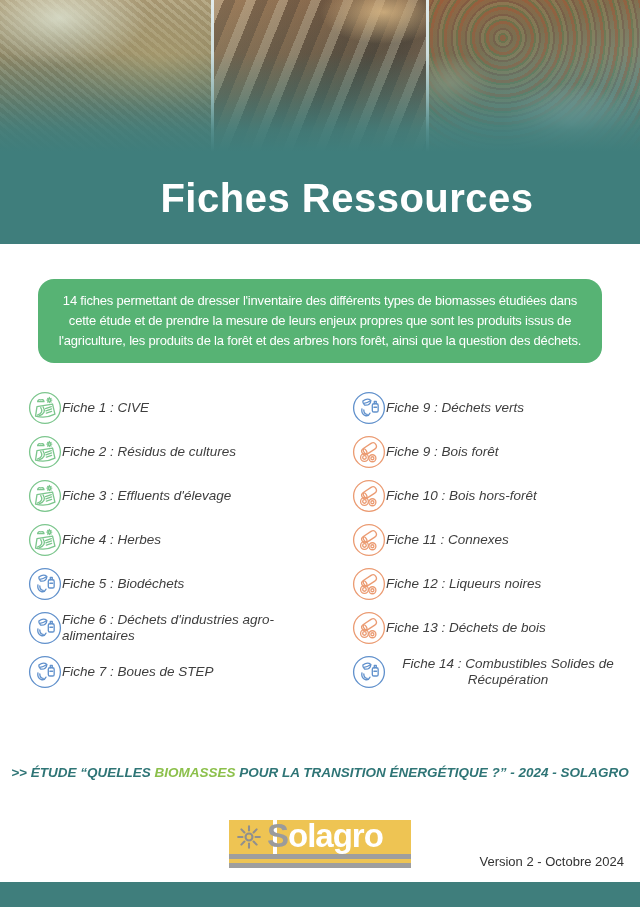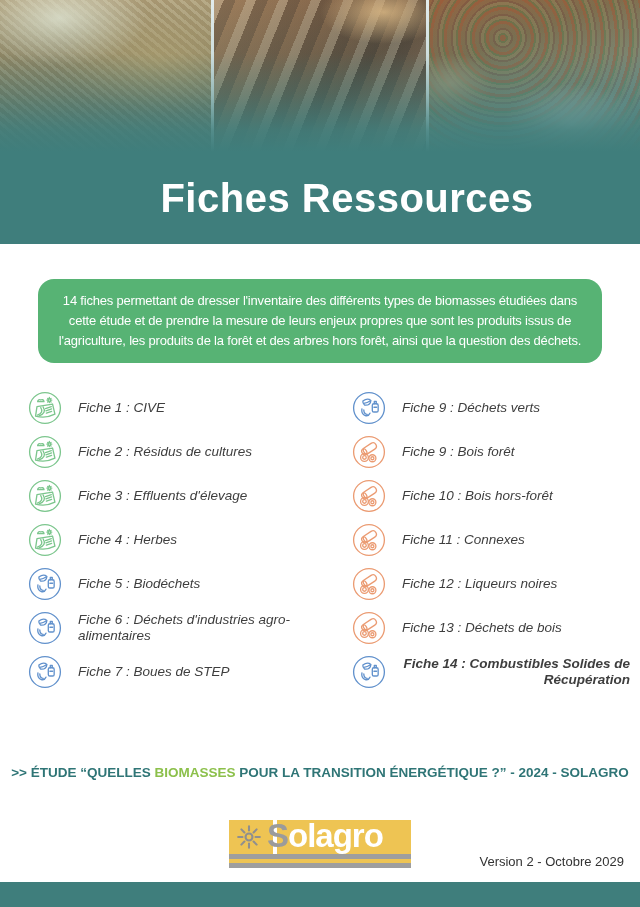--- a/index.html
+++ b/index.html
@@ -53,35 +53,35 @@
     display:flex;align-items:center;justify-content:flex-start;padding:12px 20px;
   }
   .intro p{
     margin:0;color:#ffffff;font-size:13px;line-height:1.55;text-align:center;letter-spacing:-.2px;
   }
 
   
   .col{position:absolute;top:386px;width:305px;}
   .col-left{left:28px;}
   .col-right{left:352px;width:278px;}
-  .row{height:44px;display:flex;align-items:center;gap:16px;}
+  .row{height:44px;display:flex;align-items:center;}
   .ic{width:34px;height:34px;flex:0 0 34px;display:block;}
   .ic svg{width:34px;height:34px;display:block;}
   .c-agri{color:#7cc68d;}
   .c-waste{color:#6191cc;}
   .c-wood{color:#eb9b72;}
   .lbl{
     font-size:13.5px;font-style:italic;color:#3e3e3e;font-weight:500;line-height:1.2;
   }
-  .col-right .row:last-child .lbl{text-align:right;font-weight:bold;}
+  .col-right .row:last-child .lbl{text-align:center;}
 
   
   .study{
     position:absolute;top:765px;left:0;width:640px;text-align:center;
-    font-size:13.5px;font-weight:bold;color:#2f7576;letter-spacing:0;
+    font-size:13.5px;font-weight:bold;font-style:italic;color:#2f7576;letter-spacing:0;
   }
   .study .hl{color:#8cc04b;}
 
   
   .footer-bar{position:absolute;top:882px;left:0;width:640px;height:25px;background:#3f7e7c;}
   .logo{position:absolute;top:820px;left:229px;width:182px;height:48px;}
   .logo-yellow{position:absolute;top:0;left:0;width:182px;height:34px;background:#eec453;}
   .logo-gap{position:absolute;top:0;left:44px;width:4px;height:34px;background:#ffffff;}
   .logo-sun{position:absolute;top:4px;left:7px;width:26px;height:26px;}
   .logo-word{
@@ -289,15 +289,15 @@
         <use href="#sym-sun"></use>
       </svg>
     <div class="logo-word">
       <span class="s">S</span><span class="rest">olagro</span>
     </div>
     <div class="stripe stripe-1"></div>
     <div class="stripe stripe-2"></div>
     <div class="stripe stripe-3"></div>
   </div>
 
-  <div class="version">Version 2 - Octobre 2029</div>
+  <div class="version">Version 2 - Octobre 2024</div>
 
 </div>
 
 </body></html>

